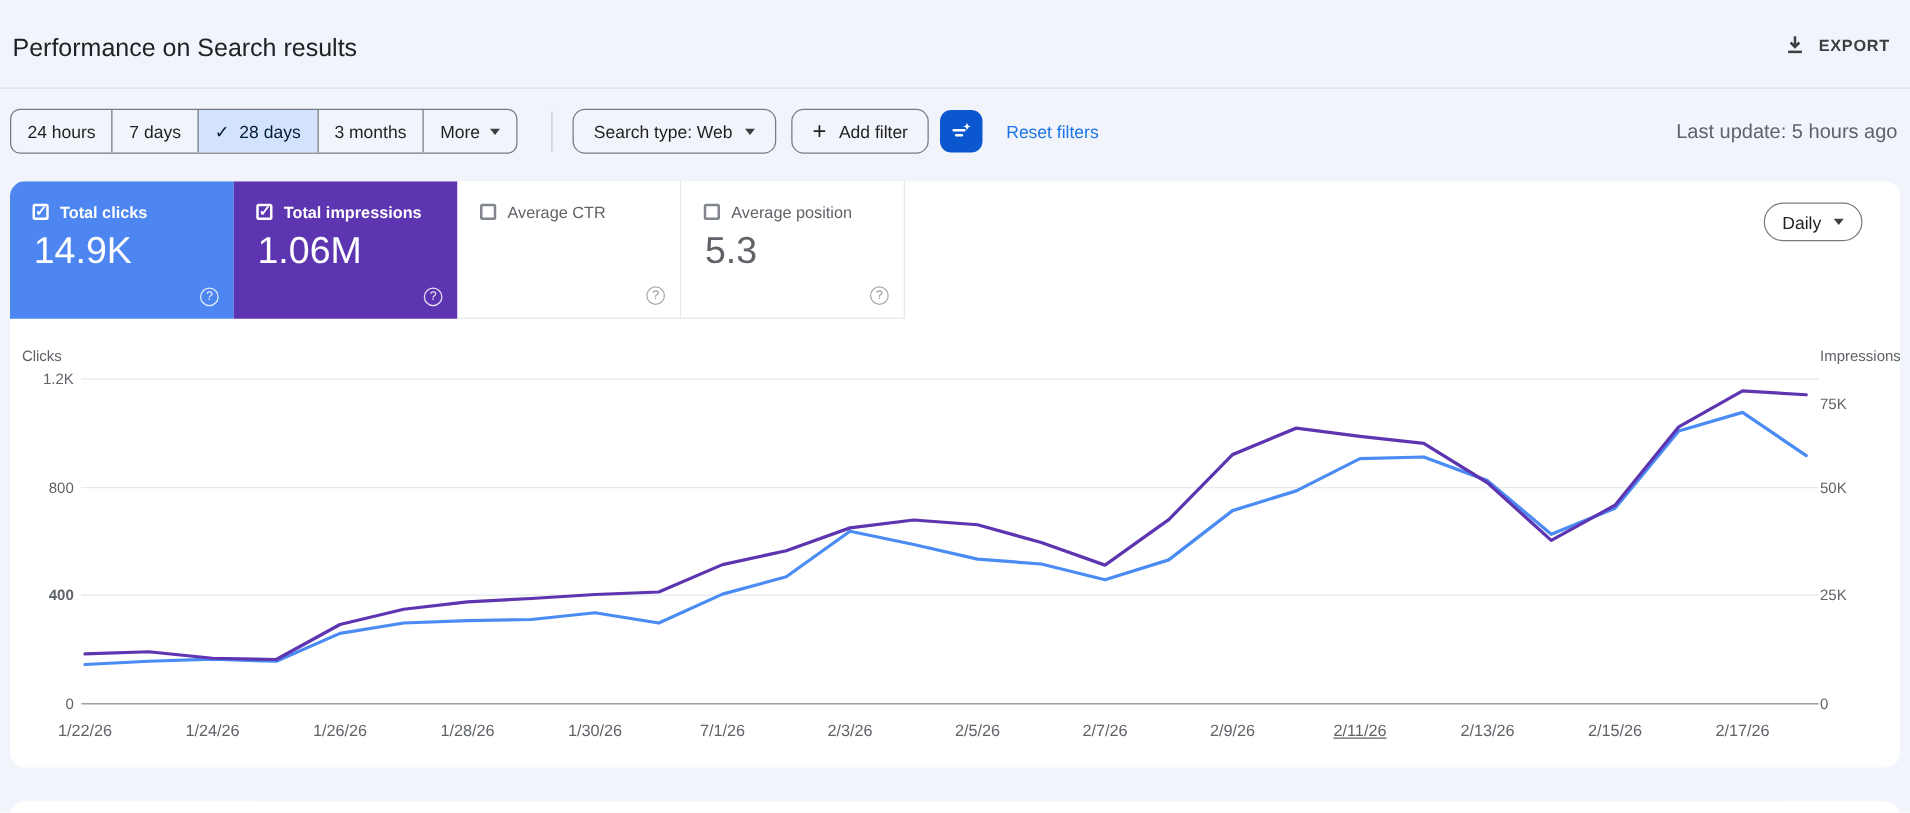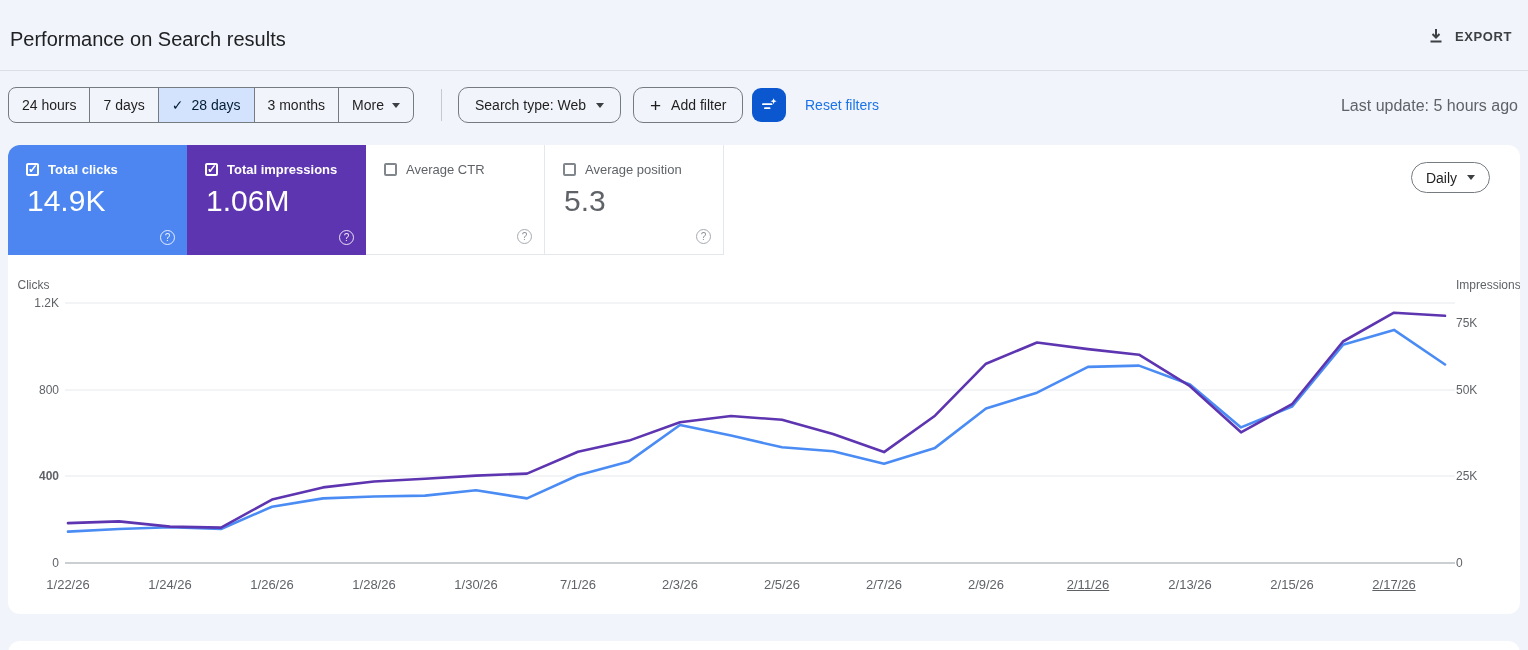--- a/index.html
+++ b/index.html
@@ -205,19 +205,19 @@
         <div class="xlabel" style="left: 331px;">1/28/26</div>
         <div class="xlabel" style="left: 433px;">1/30/26</div>
         <div class="xlabel" style="left: 535px;">7/1/26</div>
         <div class="xlabel" style="left: 637px;">2/3/26</div>
         <div class="xlabel" style="left: 739px;">2/5/26</div>
         <div class="xlabel" style="left: 841px;">2/7/26</div>
         <div class="xlabel" style="left: 943px;">2/9/26</div>
         <div class="xlabel" style="left: 1045px; text-decoration: underline;">2/11/26</div>
         <div class="xlabel" style="left: 1147px;">2/13/26</div>
         <div class="xlabel" style="left: 1249px;">2/15/26</div>
-        <div class="xlabel" style="left: 1351px; text-decoration: underline;">2/17/26</div>
+        <div class="xlabel" style="left: 1351px;">2/17/26</div>
       </div>
   </div>
 
   <div class="bottom-card"></div>
 
 </div>
 
 </body></html>

